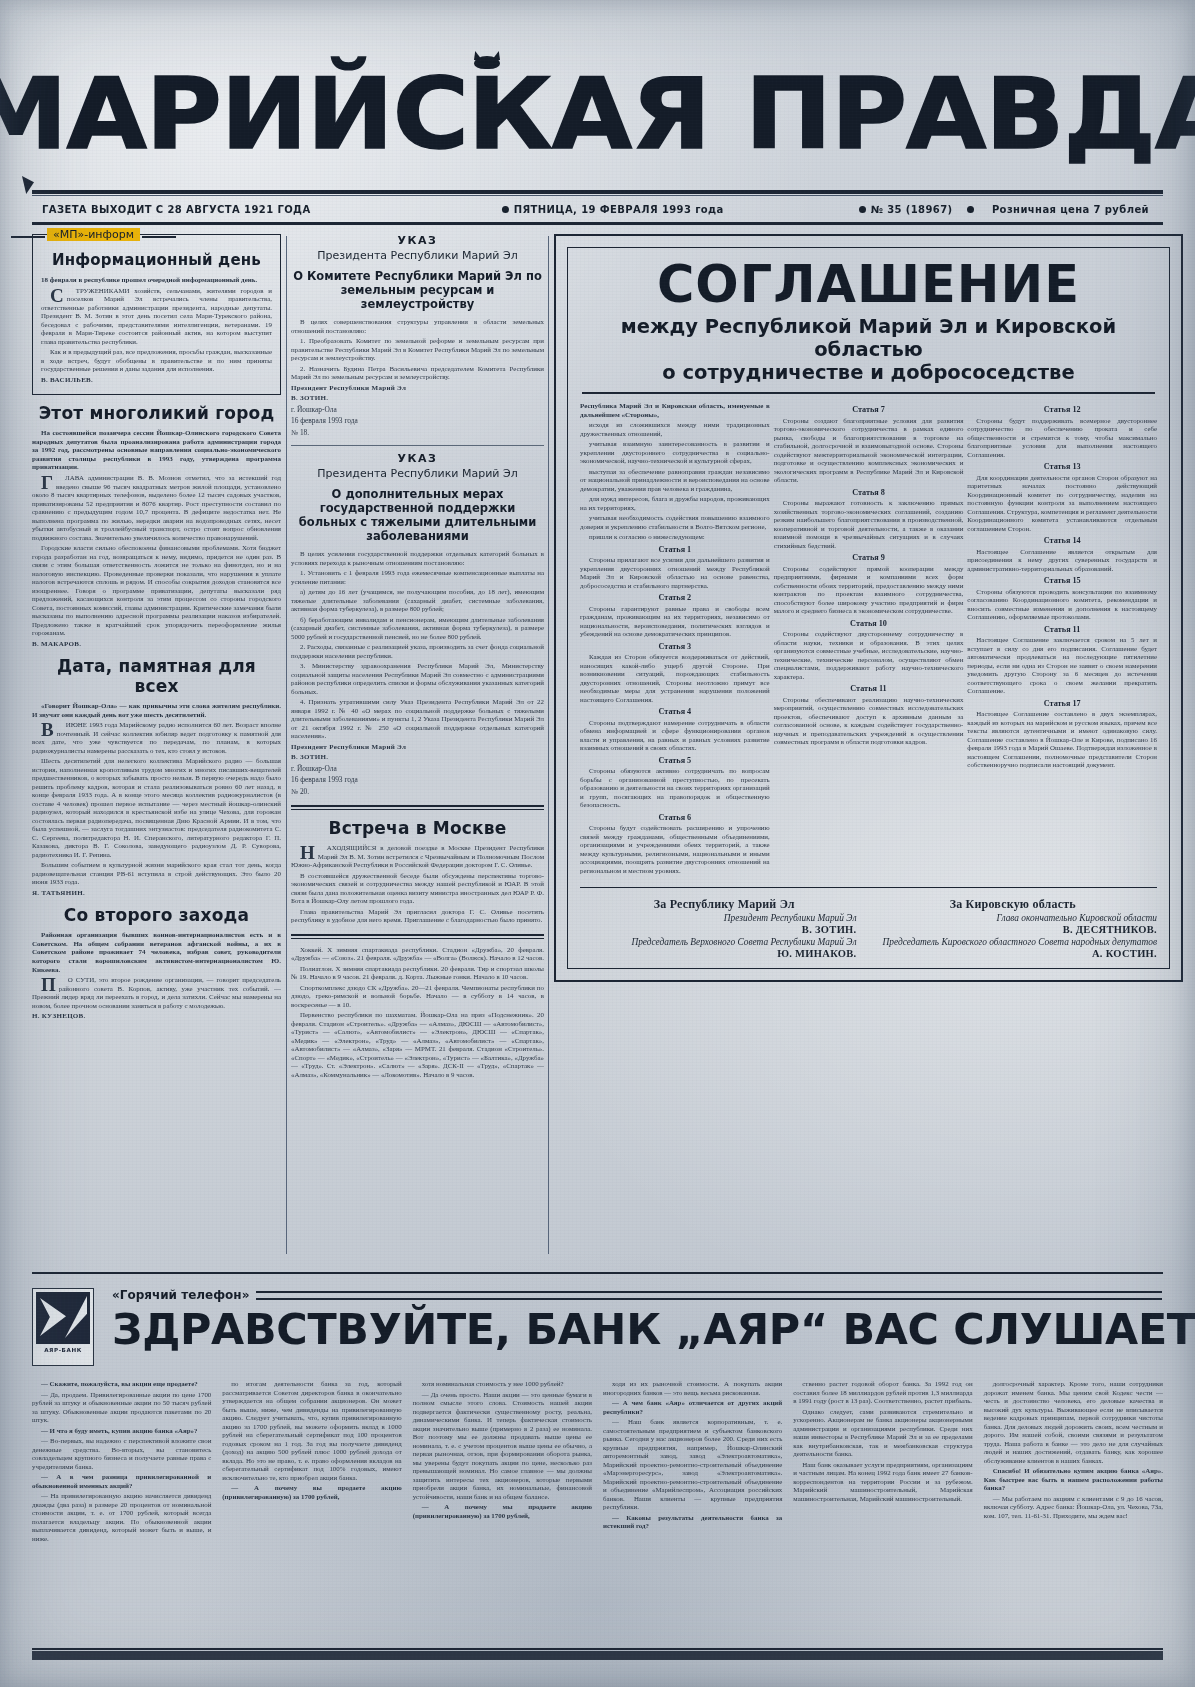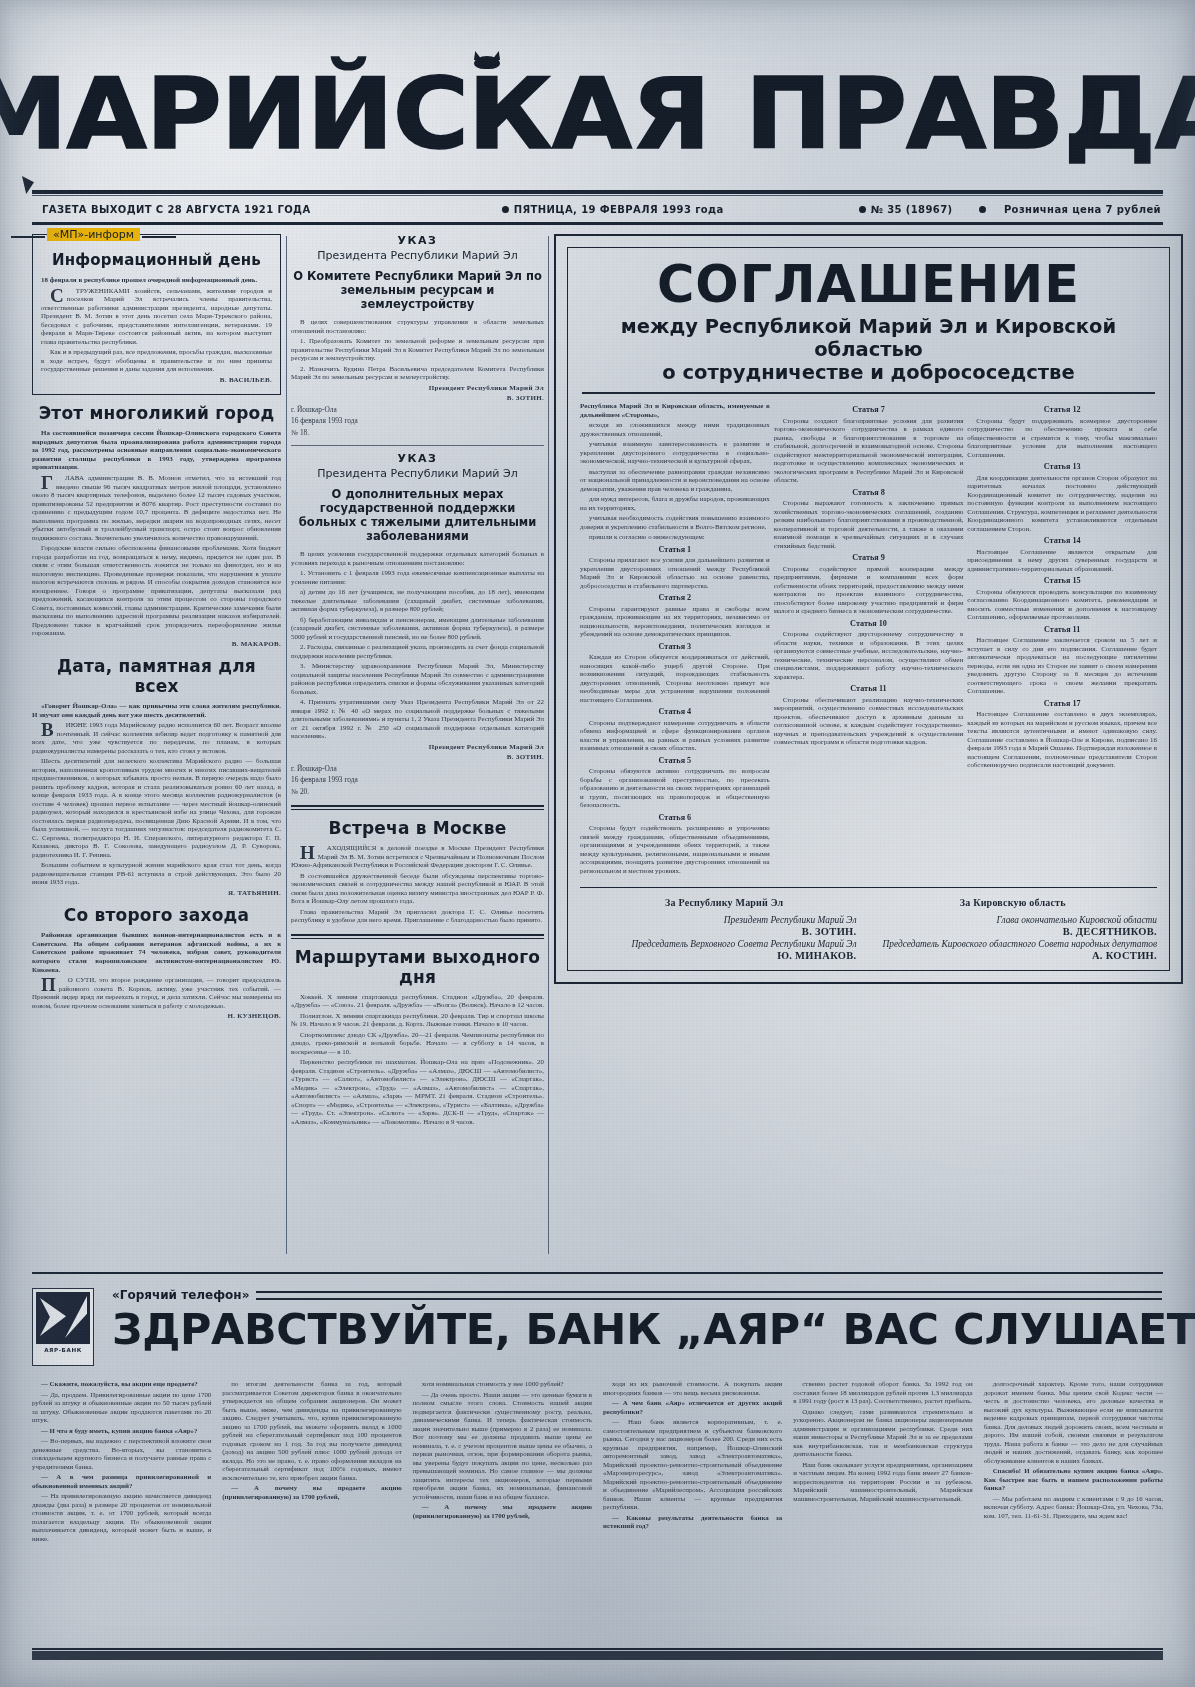--- a/index.html
+++ b/index.html
@@ -69,21 +69,21 @@
 
   #strap{
     position:absolute;left:42px;right:34px;top:200px;height:18px;
     font-family:"DejaVu Sans",sans-serif;font-weight:bold;font-size:10px;
     letter-spacing:.4px;color:#17202c;
     display:flex;align-items:center;
   }
   #strap .s1{flex:0 0 auto;}
   #strap .s2{position:absolute;left:51%;transform:translateX(-50%);display:flex;align-items:center;gap:5px;}
   #strap .s3{position:absolute;left:73%;display:flex;align-items:center;gap:5px;}
-  #strap .s4{position:absolute;right:0;display:flex;align-items:center;gap:18px;}
+  #strap .s4{position:absolute;right:12px;display:flex;align-items:center;gap:18px;}
   .dot{width:7px;height:7px;border-radius:50%;background:#17202c;display:inline-block;flex:0 0 auto;}
 
   #rule-bot{position:absolute;left:32px;right:32px;top:222px;height:3px;background:#1c2533;}
 
   
   #grid{position:absolute;left:32px;top:234px;width:1131px;height:1028px;}
   .col{position:absolute;top:0;}
   #c1{left:0;width:249px;}
   #c2{left:259px;width:253px;}
   #mainbox{left:522px;width:609px;}
@@ -93,21 +93,21 @@
   
   .bt{
     font-size:6.9px;line-height:8.5px;text-align:justify;
     color:#2b3645;
     font-family:"Liberation Serif",serif;
     -webkit-hyphens:auto;hyphens:auto;
   }
   .bt p{margin:0 0 2px 0;text-indent:9px;}
   .bt p.noind{text-indent:0;}
   .lede{font-weight:bold;font-size:7px;line-height:8.6px;margin-bottom:5px;}
-  .sig{text-align:right;font-weight:bold;font-size:7px;letter-spacing:.3px;margin-top:3px;}
+  .sig{font-weight:bold;font-size:7px;letter-spacing:.3px;margin-top:3px;}
   .dropcap::first-letter{
     float:left;font-size:19px;line-height:15px;font-weight:bold;padding:1px 3px 0 0;
     font-family:"Liberation Serif",serif;
   }
 
   
   h2.hd{
     font-family:"DejaVu Sans",sans-serif;font-weight:bold;
     font-size:17px;line-height:20px;text-align:center;margin:8px 0 6px 0;
     letter-spacing:.2px;color:#151d29;
@@ -157,21 +157,21 @@
 
   #agrcols{display:flex;gap:4px;}
   #agrcols .ac{flex:1 1 0;min-width:0;}
   .stt{
     font-family:"Liberation Serif",serif;font-weight:bold;font-size:8.2px;
     text-align:center;margin:4px 0 2px 0;color:#1c2533;
   }
 
   #signs{display:flex;margin-top:10px;border-top:1px solid #1c2533;padding-top:9px;}
   #signs .sgn{flex:1 1 0;text-align:center;}
-  #signs .who{font-family:"Liberation Serif",serif;font-weight:bold;font-size:10px;margin-bottom:6px;letter-spacing:.2px;}
+  #signs .who{font-family:"Liberation Serif",serif;font-weight:bold;font-size:12px;letter-spacing:.2px;}
   #signs .line{font-style:italic;font-size:9.4px;line-height:12px;}
   #signs .nm{font-weight:bold;font-style:normal;font-size:10.5px;letter-spacing:.3px;}
   #signs .l{text-align:right;padding-right:12px;}
   #signs .r{text-align:right;}
 
   
   #adrule{position:absolute;left:32px;right:32px;top:1272px;height:2px;background:#1c2533;}
   #adwrap{position:absolute;left:32px;top:1282px;width:1131px;}
   #adhead{position:relative;height:96px;}
   #logo{
@@ -325,21 +325,20 @@
 
       <h2 class="hd">Встреча в Москве</h2>
       <div class="bt">
         <p class="dropcap">НАХОДЯЩИЙСЯ в деловой поездке в Москве Президент Республики Марий Эл В. М. Зотин встретился с Чрезвычайным и Полномочным Послом Южно-Африканской Республики в Российской Федерации доктором Г. С. Оливье.</p>
         <p>В состоявшейся дружественной беседе были обсуждены перспективы торгово-экономических связей и сотрудничества между нашей республикой и ЮАР. В этой связи была дана положительная оценка визиту министра иностранных дел ЮАР Р. Ф. Бота в Йошкар-Олу летом прошлого года.</p>
         <p>Глава правительства Марий Эл пригласил доктора Г. С. Оливье посетить республику в удобное для него время. Приглашение с благодарностью было принято.</p>
       </div>
 
       <div class="dblsep"></div>
 
-      <h2 class="hd">Маршрутами выходного дня</h2>
       <div class="bt">
         <p>Хоккей. X зимняя спартакиада республики. Стадион «Дружба», 20 февраля. «Дружба» — «Союз». 21 февраля. «Дружба» — «Волга» (Волжск). Начало в 12 часов.</p>
         <p>Полиатлон. X зимняя спартакиада республики. 20 февраля. Тир и спортзал школы № 19. Начало в 9 часов. 21 февраля. д. Корта. Лыжные гонки. Начало в 10 часов.</p>
         <p>Спорткомплекс дзюдо СК «Дружба». 20—21 февраля. Чемпионаты республики по дзюдо, греко-римской и вольной борьбе. Начало — в субботу в 14 часов, в воскресенье — в 10.</p>
         <p>Первенство республики по шахматам. Йошкар-Ола на приз «Подснежник». 20 февраля. Стадион «Строитель». «Дружба» — «Алмаз», ДЮСШ — «Автомобилист», «Турист» — «Салют», «Автомобилист» — «Электрон», ДЮСШ — «Спартак», «Медик» — «Электрон», «Труд» — «Алмаз», «Автомобилист» — «Спартак», «Автомобилист» — «Алмаз», «Заря» — МРМТ. 21 февраля. Стадион «Строитель». «Спорт» — «Медик», «Строитель» — «Электрон», «Турист» — «Балтика», «Дружба» — «Труд». Ст. «Электрон». «Салют» — «Заря». ДСК-II — «Труд», «Спартак» — «Алмаз», «Коммунальник» — «Локомотив». Начало в 9 часов.</p>
       </div>
     </div>
 
     <div class="col" id="mainbox">
       <div class="inner">

